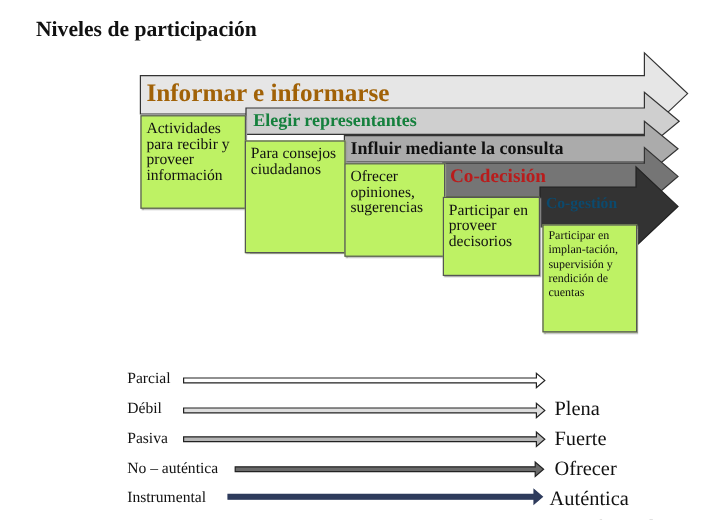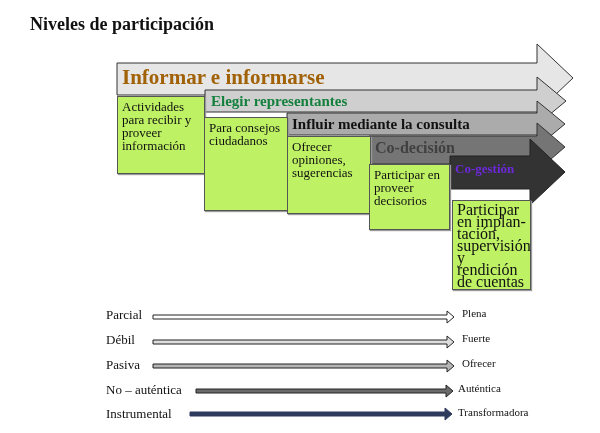--- a/index.html
+++ b/index.html
@@ -6,21 +6,21 @@
   body { width:600px; height:433px; position:relative; overflow:hidden;
          font-family: "Liberation Serif", "DejaVu Serif", serif; color:#111; }
   .title { position:absolute; left:30px; top:14px; font-size:18px; font-weight:bold; }
   svg.diagram { position:absolute; left:0; top:0; }
   .lbl { position:absolute; font-weight:bold; white-space:nowrap; }
   .box { position:absolute; background:#bef264; border:1px solid #555;
          box-shadow:1px 1px 1px #999; font-size:13px; line-height:13px; padding:3px 4px; box-sizing:border-box; }
   .box p { margin:0; }
   .box p + p { margin-top:6px; }
   .scale-left { position:absolute; left:106px; font-size:13px; }
-  .scale-right { position:absolute; font-size:11px; }
+  .scale-right { position:absolute; font-size:17px;margin-top:24px; }
 </style>
 </head>
 <body>
 
 <div class="title">Niveles de participación</div>
 
 <svg class="diagram" width="600" height="433">
 
   <polygon points="117,63 537,63 537,44 573,78 537,112 537,95 117,95" fill="#e6e6e6" stroke="#333" stroke-width="1"></polygon>
 
@@ -45,36 +45,36 @@
     <polygon points="196,389 446,389 446,385 453,391 446,397 446,393 196,393" fill="#6a6a6a" stroke="#222" stroke-width="1"></polygon>
   </g>
   <g>
     <polygon points="190,412 445,412 445,408 452,414 445,420 445,416 190,416" fill="#2e3b5c" stroke="#2e3b5c" stroke-width="1"></polygon>
   </g>
 </svg>
 
 <div class="lbl" style="left:122px; top:65px; font-size:21px; color:#a16207;">Informar e informarse</div>
 <div class="lbl" style="left:211px; top:93px; font-size:15px; color:#15803d;">Elegir representantes</div>
 <div class="lbl" style="left:292px; top:116px; font-size:15px; color:#111;">Influir mediante la consulta</div>
-<div class="lbl" style="left:375px; top:139px; font-size:16px; color:#404040;">Co-decisión</div>
-<div class="lbl" style="left:455px; top:161px; font-size:13px; color:#6d28d9;">Co-gestión</div>
+<div class="lbl" style="left:375px; top:139px; font-size:16px; color:#b91c1c;">Co-decisión</div>
+<div class="lbl" style="left:455px; top:161px; font-size:13px; color:#0c4a6e;">Co-gestión</div>
 
 <div class="box" style="left:117px; top:96px; width:88px; height:78px;">
   <p>Actividades para recibir y proveer información</p>
 </div>
 <div class="box" style="left:204px; top:117px; width:84px; height:94px;">
   <p>Para consejos ciudadanos</p>
 </div>
 <div class="box" style="left:287px; top:136px; width:84px; height:78px;">
   <p>Ofrecer opiniones, sugerencias</p>
 </div>
 <div class="box" style="left:369px; top:164px; width:81px; height:66px;">
   <p>Participar en proveer decisorios</p>
 </div>
-<div class="box" style="left:452px; top:200px; width:79px; height:90px; font-size:16px; line-height:12px;">
+<div class="box" style="left:452px; top:187px; width:79px; height:90px; font-size:10px; line-height:12px;">
   <p>Participar en implan-tación, supervisión y rendición de cuentas</p>
 </div>
 
 <div class="scale-left" style="top:307px;">Parcial</div>
 <div class="scale-right" style="left:462px; top:307px;">Plena</div>
 
 <div class="scale-left" style="top:332px;">Débil</div>
 <div class="scale-right" style="left:462px; top:332px;">Fuerte</div>
 
 <div class="scale-left" style="top:357px;">Pasiva</div>

